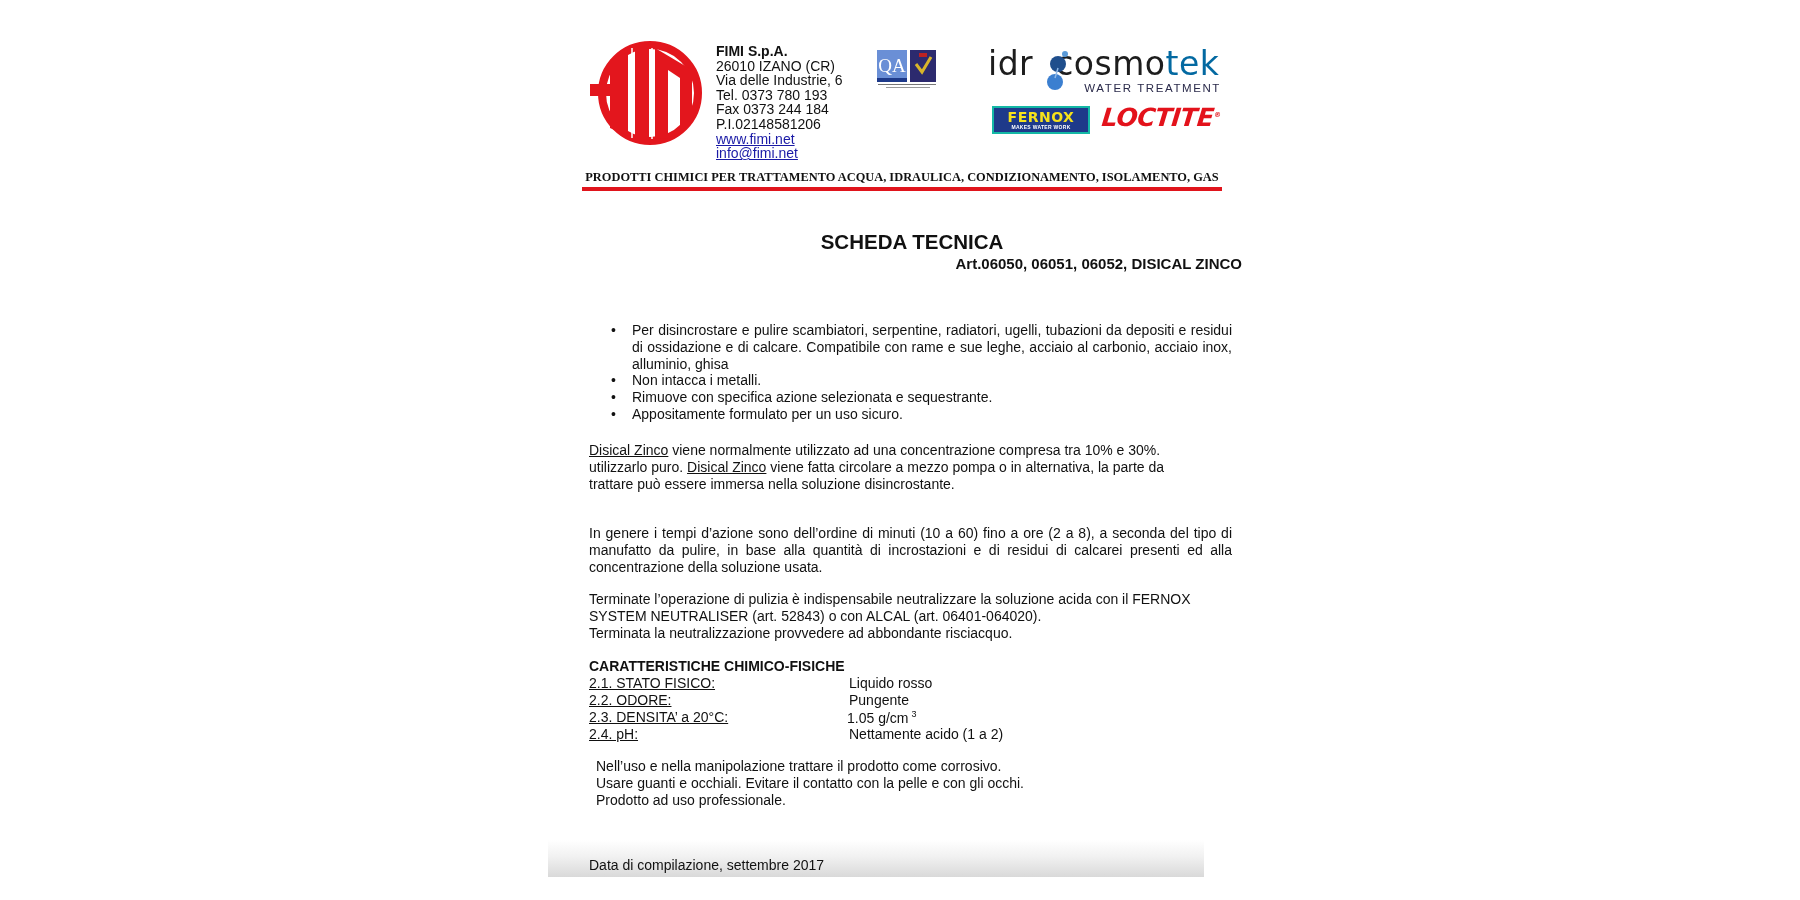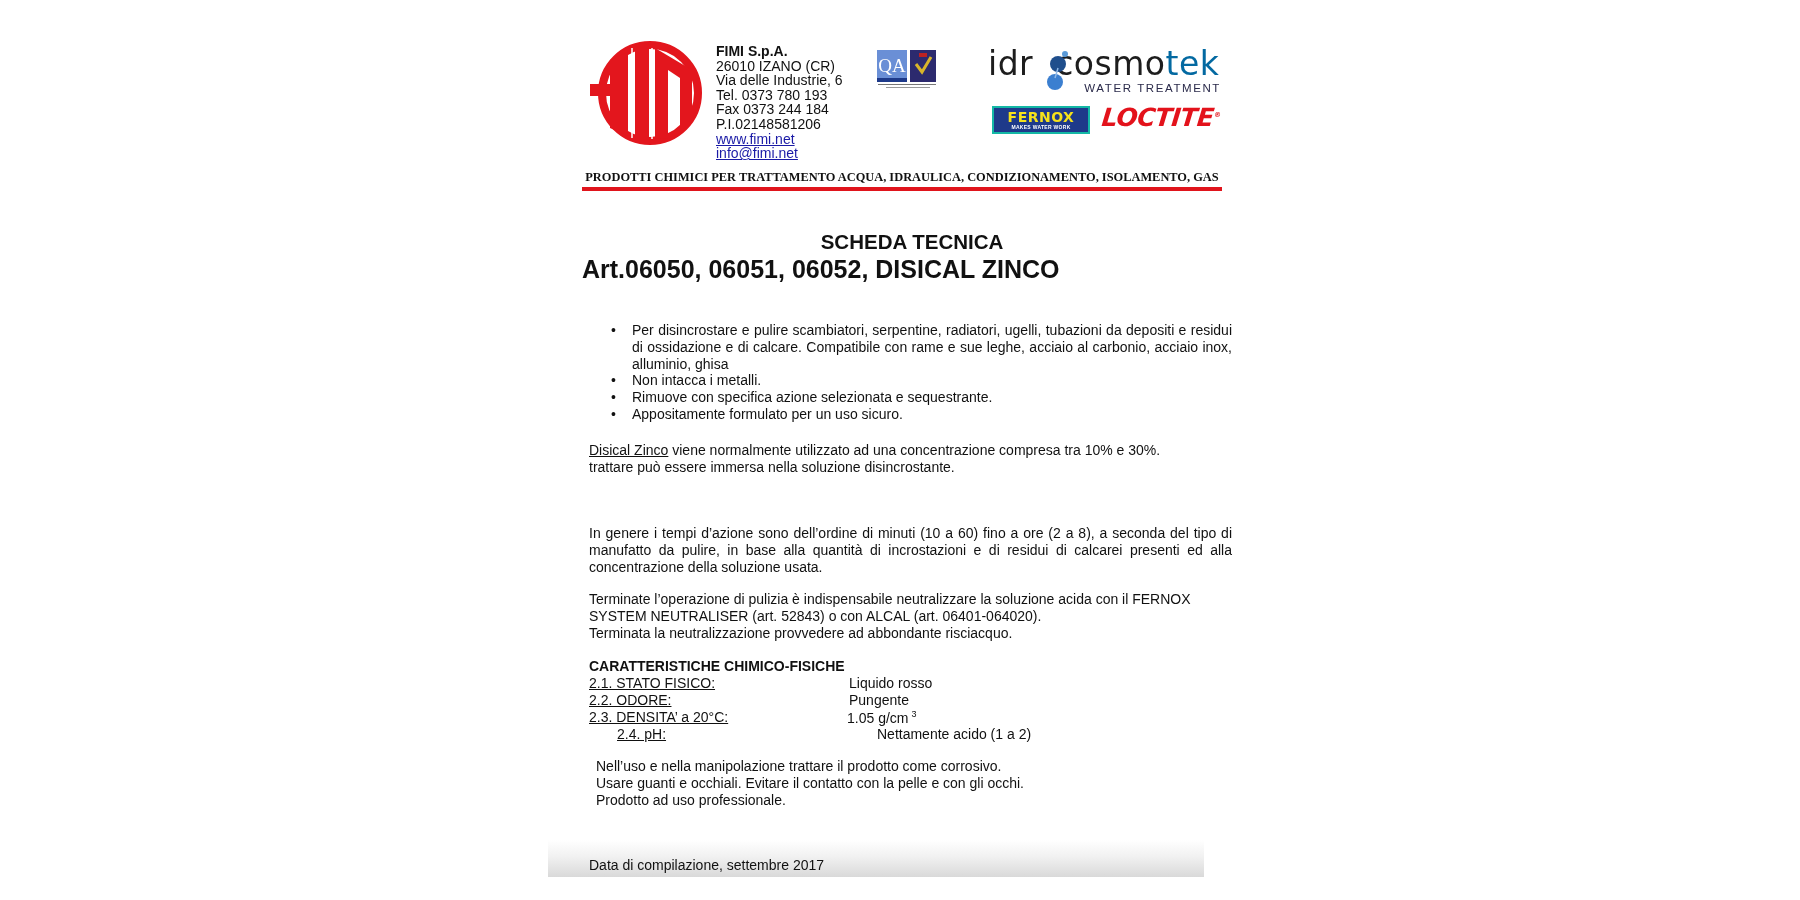--- a/index.html
+++ b/index.html
@@ -28,21 +28,21 @@
   
   #loctite{left:1102px;top:103px;font-size:25px;font-weight:bold;font-style:italic;color:#e3121b;
        letter-spacing:-0.5px;font-family:"DejaVu Sans",sans-serif;transform:skewX(-6deg);}
   #loctite sup{font-size:7px;color:#e3121b;}
   
   #tagline{left:582px;top:170px;width:640px;text-align:center;font-family:"Liberation Serif",serif;
        font-weight:bold;font-size:12.4px;color:#111;letter-spacing:0px;}
   #red-rule{left:582px;top:187px;width:640px;height:4px;background:#e0141c;}
   
   #title1{left:582px;top:230px;width:660px;text-align:center;font-weight:bold;font-size:20.5px;}
-  #title2{left:582px;top:255px;width:660px;text-align:left;font-weight:bold;font-size:25px;}
+  #title2{left:582px;top:255px;width:660px;text-align:right;font-weight:bold;font-size:15px;}
   
   .body{font-size:14px;line-height:16.8px;color:#111;}
   #bullets{left:602px;top:322px;width:630px;margin:0;padding:0;list-style:none;}
   #bullets li{position:relative;padding-left:30px;text-align:justify;}
   #bullets li .dot{position:absolute;left:9px;top:0;}
   .para{left:589px;width:643px;text-align:justify;}
   .para.left{text-align:left;}
   u{text-decoration:underline;}
   #p1{top:442px;}
   #p2{top:525px;}
@@ -122,20 +122,21 @@
 
 <ul id="bullets" class="abs body">
   <li><span class="dot">•</span><span>Per disincrostare e pulire scambiatori, serpentine, radiatori, ugelli, tubazioni da depositi e residui di ossidazione e di calcare. Compatibile con rame e sue leghe, acciaio al carbonio, acciaio inox, alluminio, ghisa</span></li>
   <li><span class="dot">•</span><span>Non intacca i metalli.</span></li>
   <li><span class="dot">•</span><span>Rimuove con specifica azione selezionata e sequestrante.</span></li>
   <li><span class="dot">•</span><span>Appositamente formulato per un uso sicuro.</span></li>
 </ul>
 
 <div id="p1" class="abs para left body">
   <div><u>Disical Zinco</u><span> viene normalmente utilizzato ad una concentrazione compresa tra 10% e 30%.</span></div>
+  <div><span>utilizzarlo puro. </span><u>Disical Zinco</u><span> viene fatta circolare a mezzo pompa o in alternativa, la parte da</span></div>
   <div>trattare può essere immersa nella soluzione disincrostante.</div>
 </div>
 
 <div id="p2" class="abs para body">In genere i tempi d’azione sono dell’ordine di minuti (10 a 60) fino a ore (2 a 8), a seconda del tipo di manufatto da pulire, in base alla quantità di incrostazioni e di residui di calcarei presenti ed alla concentrazione della soluzione usata.</div>
 
 <div id="p3" class="abs para left body">
   <div>Terminate l’operazione di pulizia è indispensabile neutralizzare la soluzione acida con il FERNOX</div>
   <div>SYSTEM NEUTRALISER (art. 52843) o con ALCAL (art. 06401-064020).</div>
   <div>Terminata la neutralizzazione provvedere ad abbondante risciacquo.</div>
 </div>
@@ -146,21 +147,21 @@
   <span class="v">Liquido rosso</span>
 </div>
 <div class="prop-row" style="top:692px;">
   <span class="k">2.2. ODORE:</span>
   <span class="v">Pungente</span>
 </div>
 <div class="prop-row" style="top:709px;">
   <span class="k">2.3. DENSITA’ a 20°C:</span>
   <span class="v shift"><span>1.05 g/cm</span><sup style="font-size:9px;margin-left:3px;">3</sup></span>
 </div>
-<div class="prop-row" style="top:726px;margin-left:28px;">
+<div class="prop-row" style="top:726px;">
   <span class="k">2.4. pH:</span>
   <span class="v">Nettamente acido (1 a 2)</span>
 </div>
 
 <div id="warn" class="abs para left body">
   <div>Nell’uso e nella manipolazione trattare il prodotto come corrosivo.</div>
   <div>Usare guanti e occhiali. Evitare il contatto con la pelle e con gli occhi.</div>
   <div>Prodotto ad uso professionale.</div>
 </div>
 

